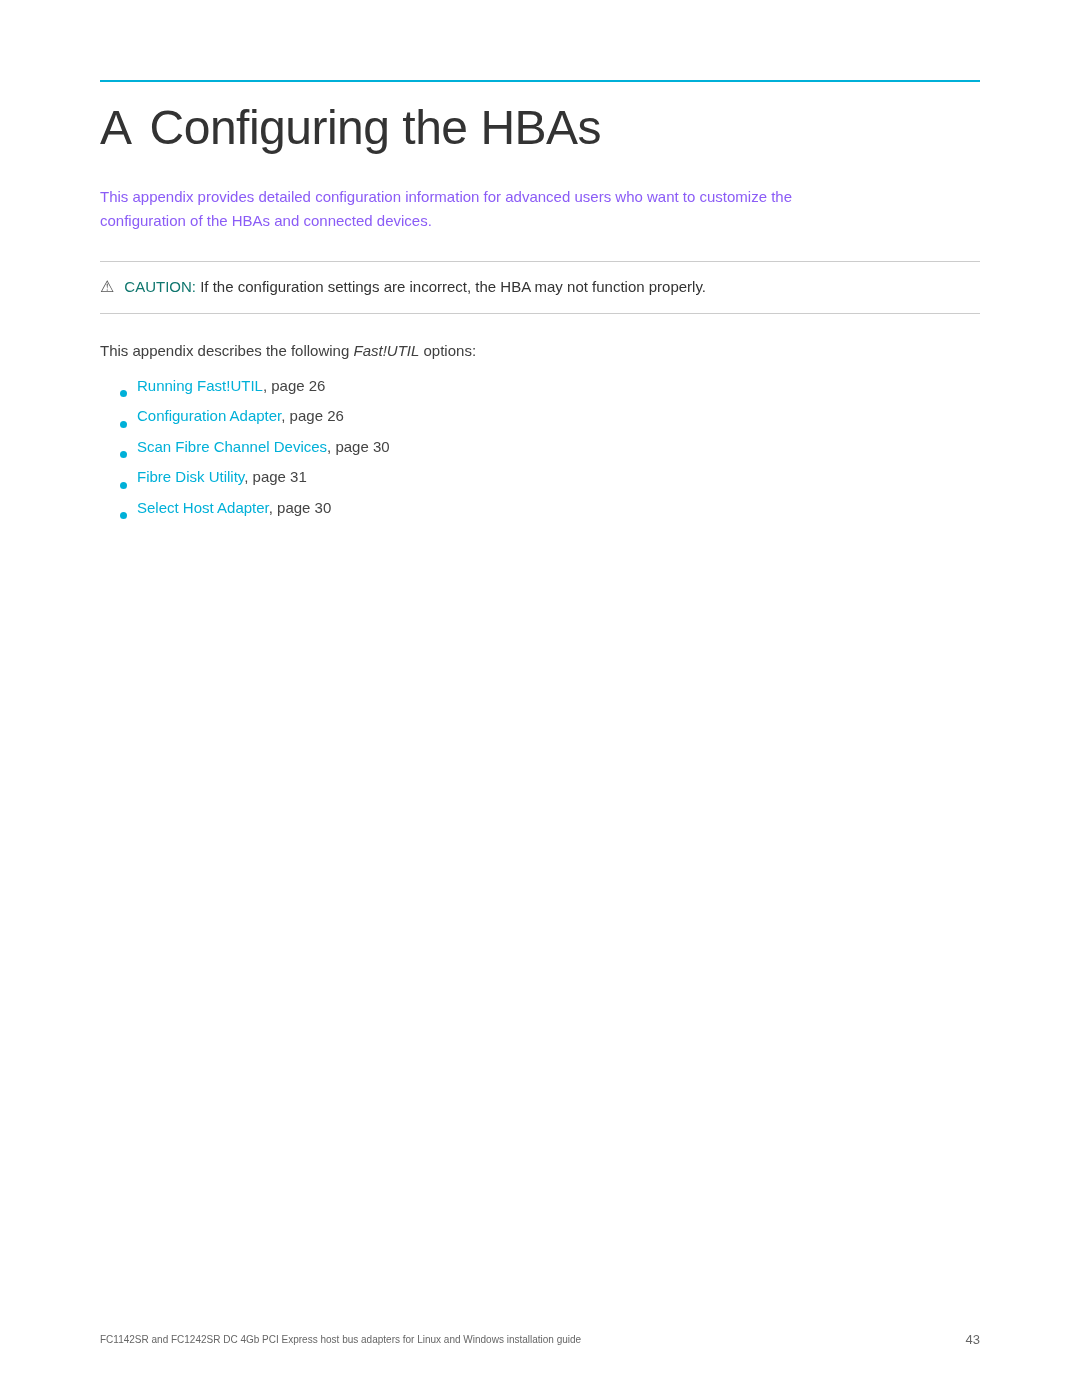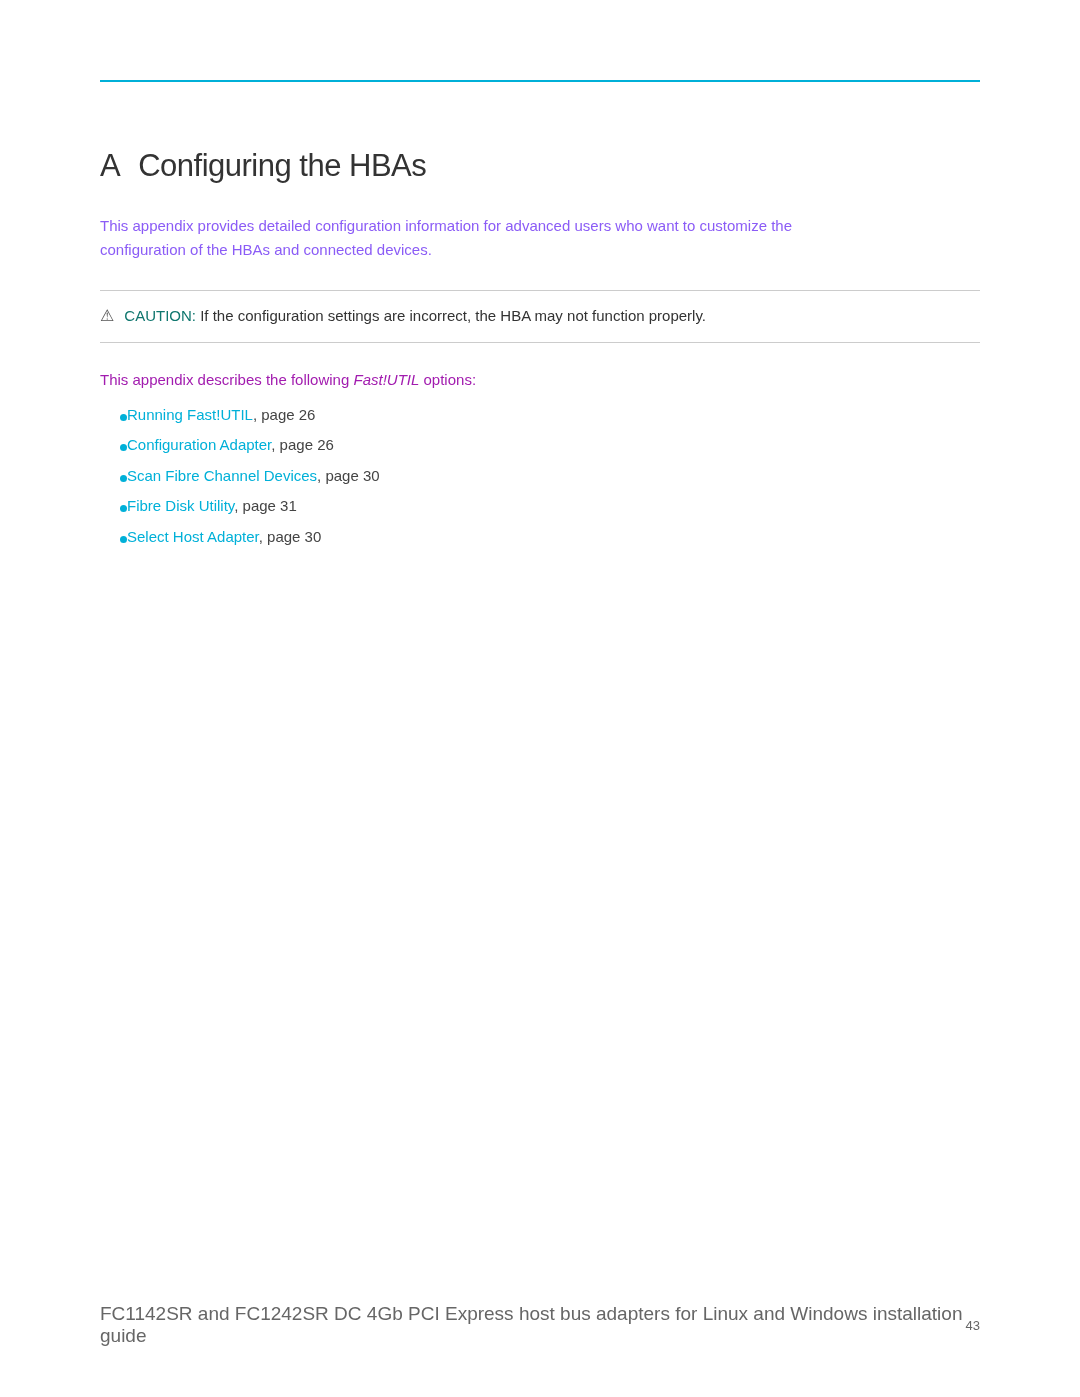--- a/index.html
+++ b/index.html
@@ -26,25 +26,24 @@
       position: relative;
     }
 
     .chapter-header {
       border-top: 2px solid #00b0d8;
       padding-top: 18px;
       margin-bottom: 30px;
     }
 
     .chapter-title {
-      font-size: 31px;
+      font-size: 48px;
       font-weight: 300;
       color: #333333;
       letter-spacing: -0.5px;
-      margin-top: 48px;
     }
 
     .chapter-letter {
       font-weight: 300;
       margin-right: 18px;
       color: #333333;
     }
 
     .intro-text {
       font-size: 15px;
@@ -77,40 +76,41 @@
       line-height: 1.5;
     }
 
     .caution-label {
       font-weight: normal;
       color: #0f766e;
     }
 
     .describes-text {
       font-size: 15px;
-      color: #a21caf;
+      color: #404040;
       margin-bottom: 16px;
     }
 
     .fastutil-italic {
       font-style: italic;
     }
 
     .bullet-list {
       list-style: none;
       padding-left: 20px;
       margin-bottom: 20px;
     }
 
     .bullet-list li {
       font-size: 15px;
       color: #444444;
       margin-bottom: 8px;
       display: flex;
-      align-items: center;
+      align-items: flex-end;
+      gap: 10px;
       line-height: 1.5;
     }
 
     .bullet-dot {
       width: 7px;
       height: 7px;
       border-radius: 50%;
       background: #00b0d8;
       flex-shrink: 0;
       margin-top: 5px;
@@ -127,21 +127,21 @@
       bottom: 50px;
       left: 100px;
       right: 100px;
       display: flex;
       justify-content: space-between;
       align-items: center;
       border-top: none;
     }
 
     .footer-text {
-      font-size: 19px;
+      font-size: 10px;
       color: #666666;
     }
 
     .footer-page-number {
       font-size: 13px;
       color: #666666;
     }
   </style>
 </head>
 <body>

